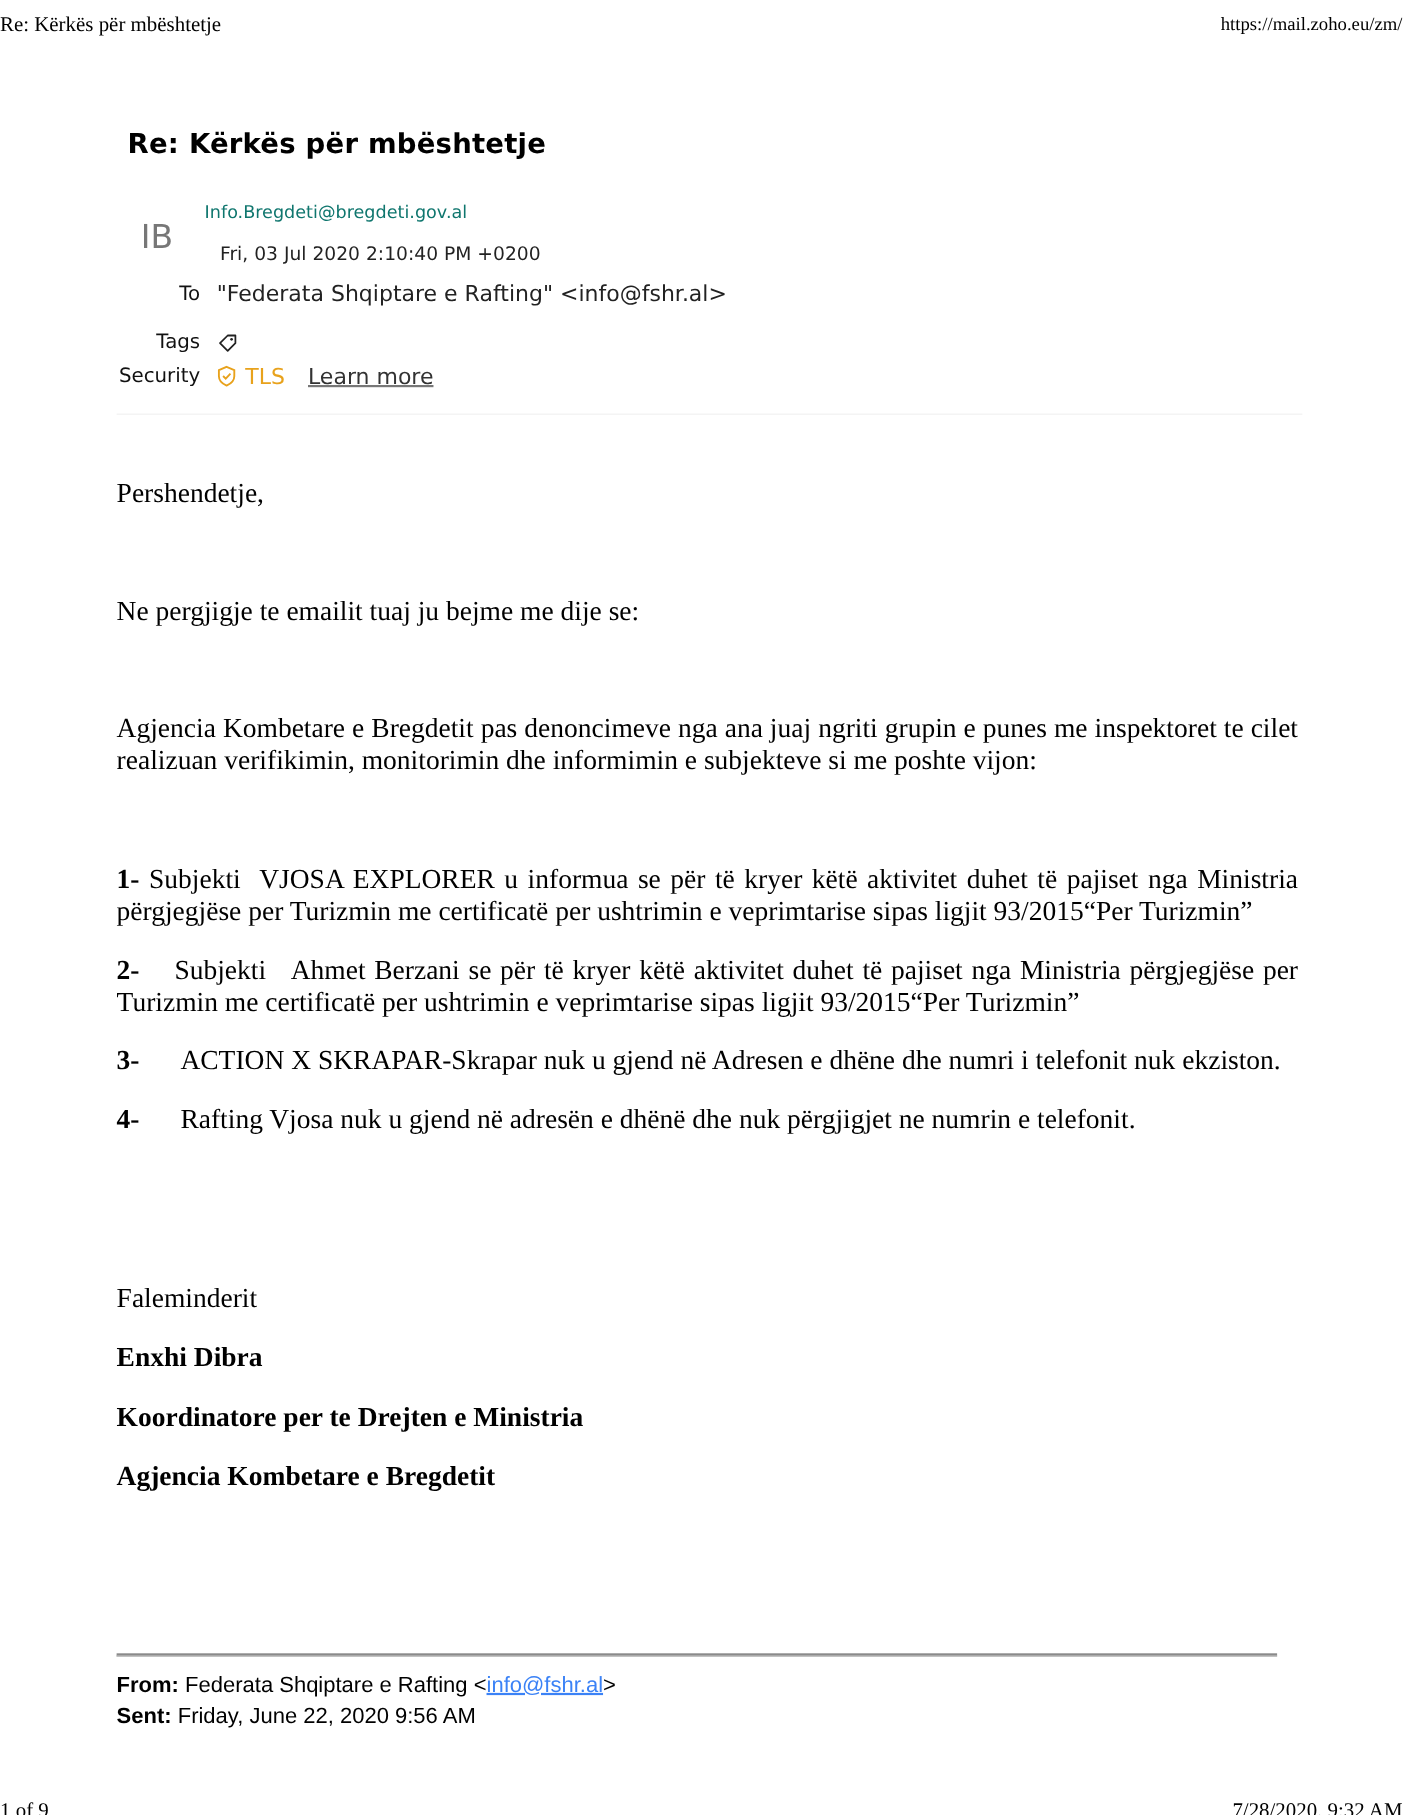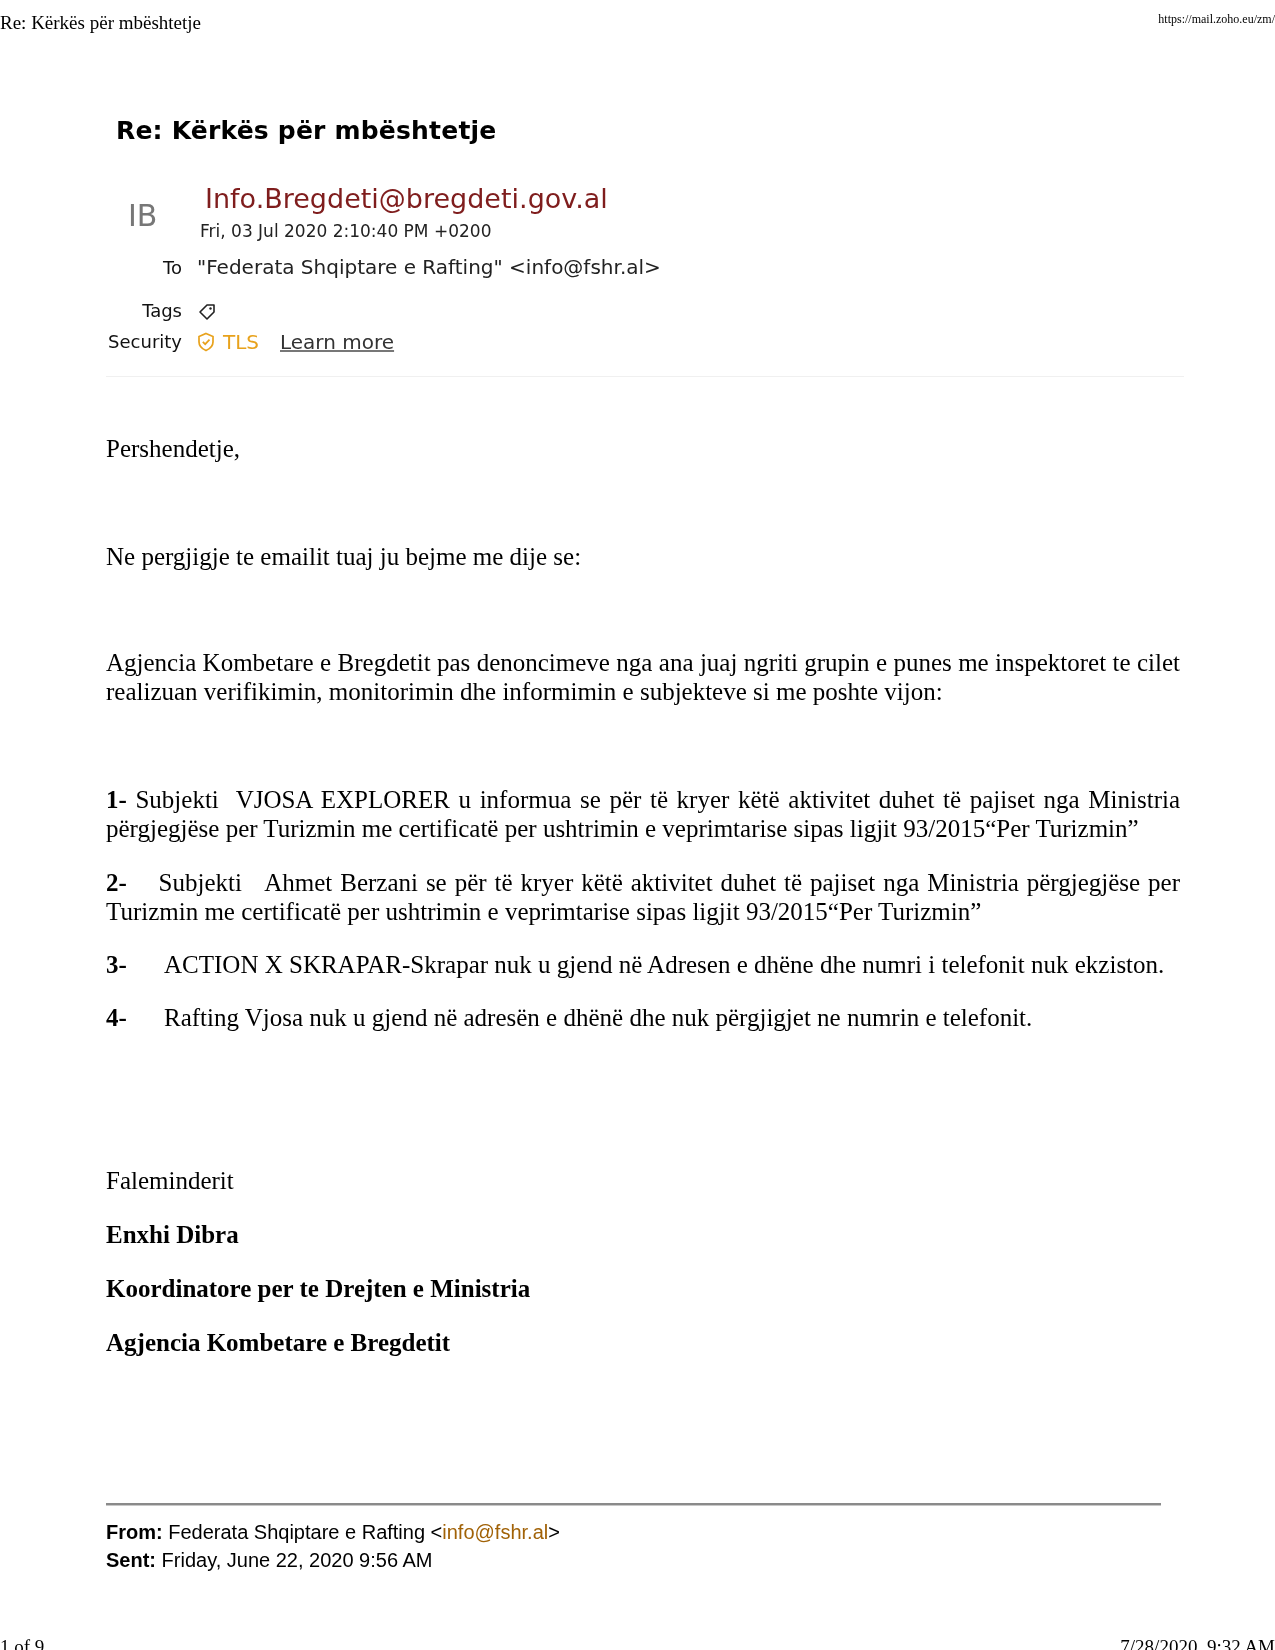--- a/index.html
+++ b/index.html
@@ -3,47 +3,47 @@
 <meta charset="utf-8">
 <style>
   html, body { margin:0; padding:0; background:#ffffff; }
   body { width:1275px; height:1650px; position:relative; overflow:hidden; color:#000; }
   .serif { font-family: "Liberation Serif", "DejaVu Serif", serif; }
   .sans { font-family: "DejaVu Sans", "Liberation Sans", sans-serif; }
   .cal { font-family: "Liberation Sans", "DejaVu Sans", sans-serif; }
   .abs { position:absolute; white-space:nowrap;margin-top:12px; }
 
   .print-header-left { left:0; top:0; font-size:19px; }
-  .print-header-right { right:0; top:0; font-size:12px; }
+  .print-header-right { right:0; top:0; font-size:17px; }
   .print-footer-left { left:0; top:1624px; font-size:19px; }
   .print-footer-right { right:0; top:1624px; font-size:19px; }
 
   .subject { left:116px; top:104px; font-size:25px; font-weight:bold; letter-spacing:0.2px; }
   .avatar { left:128px; top:186px; width:40px; height:40px; font-size:30px; color:#777; }
-  .from-email { left:205px; top:171px; font-size:27px; color:#7f1d1d; }
+  .from-email { left:186px; top:171px; font-size:16px; color:#0f766e; }
   .date { left:200px; top:209px; font-size:17px; color:#222; }
   .meta-label { font-size:18px; color:#111; text-align:right; width:80px; }
   .to-label { left:102px; top:245px; }
   .to-value { left:197px; top:243px; font-size:20px; color:#222; }
   .tags-label { left:102px; top:288px; }
   .tag-icon { left:197px; top:290px; width:20px; height:20px; }
   .sec-label { left:102px; top:319px; }
   .tls { left:197px; top:318px; font-size:20px; color:#e8a21c; display:flex; align-items:center; gap:8px; }
   .learn-more { left:280px; top:318px; font-size:20px; color:#333; text-decoration:underline; text-decoration-color:#777; cursor:pointer; }
   .header-divider { left:106px; top:364px; width:1078px; height:1px; background:#f0f0f0; }
 
   .body-text { font-size:25px; line-height:29px; }
   .para { left:106px; width:1074px; white-space:normal; }
   .justify { text-align:justify; }
   .num { font-weight:bold; }
   .bold { font-weight:bold; }
 
   .quote-rule { left:106px; top:1491px; width:1055px; height:2px; background:#8a8a8a; border-bottom:1px solid #c8c8c8; }
   .fwd { font-size:20px; color:#000; }
-  .fwd a { color:#a16207; }
+  .fwd a { color:#3b82f6; text-decoration:underline; }
 </style>
 </head>
 <body>
 
 <div class="abs serif print-header-left">Re: Kërkës për mbështetje</div>
 <div class="abs serif print-header-right">https://mail.zoho.eu/zm/</div>
 
 <div class="abs sans subject">Re: Kërkës për mbështetje</div>
 <div class="abs sans avatar">IB</div>
 <div class="abs sans from-email">Info.Bregdeti@bregdeti.gov.al</div>

